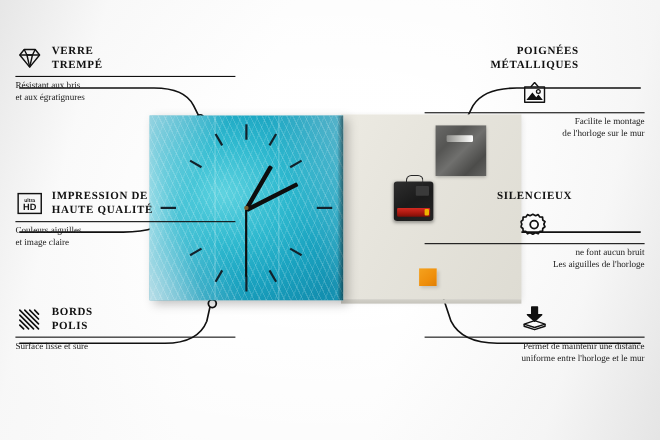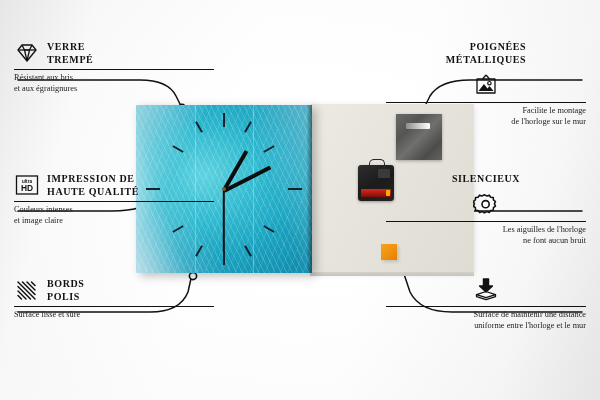--- a/index.html
+++ b/index.html
@@ -248,21 +248,21 @@
           <text x="13" y="18.2" font-family="Liberation Sans, sans-serif" font-size="8.4" font-weight="bold" text-anchor="middle" fill="#111">HD</text>
         </svg>
       </span>
       <div class="title">
         <div>IMPRESSION DE</div>
         <div>HAUTE QUALITÉ</div>
       </div>
     </div>
     <div class="rule"></div>
     <div class="desc">
-      <div>Couleurs intenses</div>
+      <div>Couleurs aiguilles</div>
       <div>et image claire</div>
     </div>
   </div>
 
   <div class="callout left" id="c-bords">
     <div class="head">
       <span class="ico">
         <svg viewBox="0 0 26 24">
           <g stroke="#111" stroke-width="1.5" stroke-linecap="round">
             <path d="M4 4 L21 21"></path>
@@ -319,37 +319,37 @@
         <svg viewBox="0 0 26 24">
           <g fill="none" stroke="#111" stroke-width="1.6" stroke-linejoin="round">
             <path d="M13 2.6 l2.6 1.3 2.4-1 1.5 2.2 2.6 .2 .2 2.6 2.1 1.6 -1.1 2.4 1.1 2.4 -2.1 1.6 -.2 2.6 -2.6 .2 -1.5 2.2 -2.4-1 -2.6 1.3 -2.6-1.3 -2.4 1 -1.5-2.2 -2.6-.2 -.2-2.6 -2.1-1.6 1.1-2.4 -1.1-2.4 2.1-1.6 .2-2.6 2.6-.2 1.5-2.2 2.4 1 Z" transform="translate(-1.6,0) scale(0.97) translate(0.4,0.3)"></path>
             <circle cx="12.6" cy="12.2" r="3.6"></circle>
           </g>
         </svg>
       </span>
     </div>
     <div class="rule"></div>
     <div class="desc">
+      <div>ne font aucun bruit</div>
       <div>Les aiguilles de l'horloge</div>
-      <div>ne font aucun bruit</div>
     </div>
   </div>
 
   <div class="callout right" id="c-entretoise">
     <div class="head">
       <span class="ico">
         <svg viewBox="0 0 26 24">
           <g fill="none" stroke="#111" stroke-width="1.3" stroke-linejoin="round">
             <path d="M10.4 2 L15.6 2 L15.6 9 L19.5 9 L13 15 L6.5 9 L10.4 9 Z" fill="#111"></path>
             <path d="M13 14.5 L22.5 17.6 L13 20.7 L3.5 17.6 Z"></path>
             <path d="M3.5 17.6 L3.5 19.6 L13 22.7 L22.5 19.6 L22.5 17.6"></path>
           </g>
         </svg>
       </span>
     </div>
     <div class="rule"></div>
     <div class="desc">
-      <div>Surface de maintenir une distance</div>
+      <div>Permet de maintenir une distance</div>
       <div>uniforme entre l'horloge et le mur</div>
     </div>
   </div>
 
 </div>
 
 </body></html>

